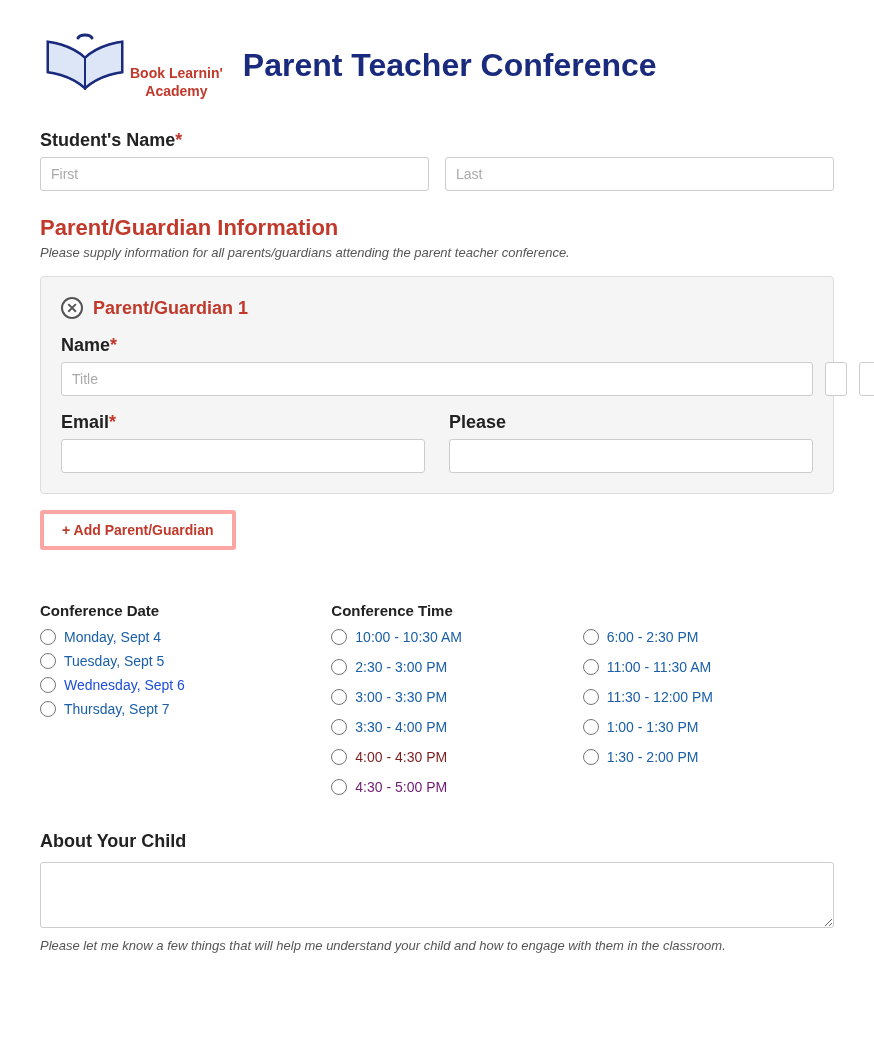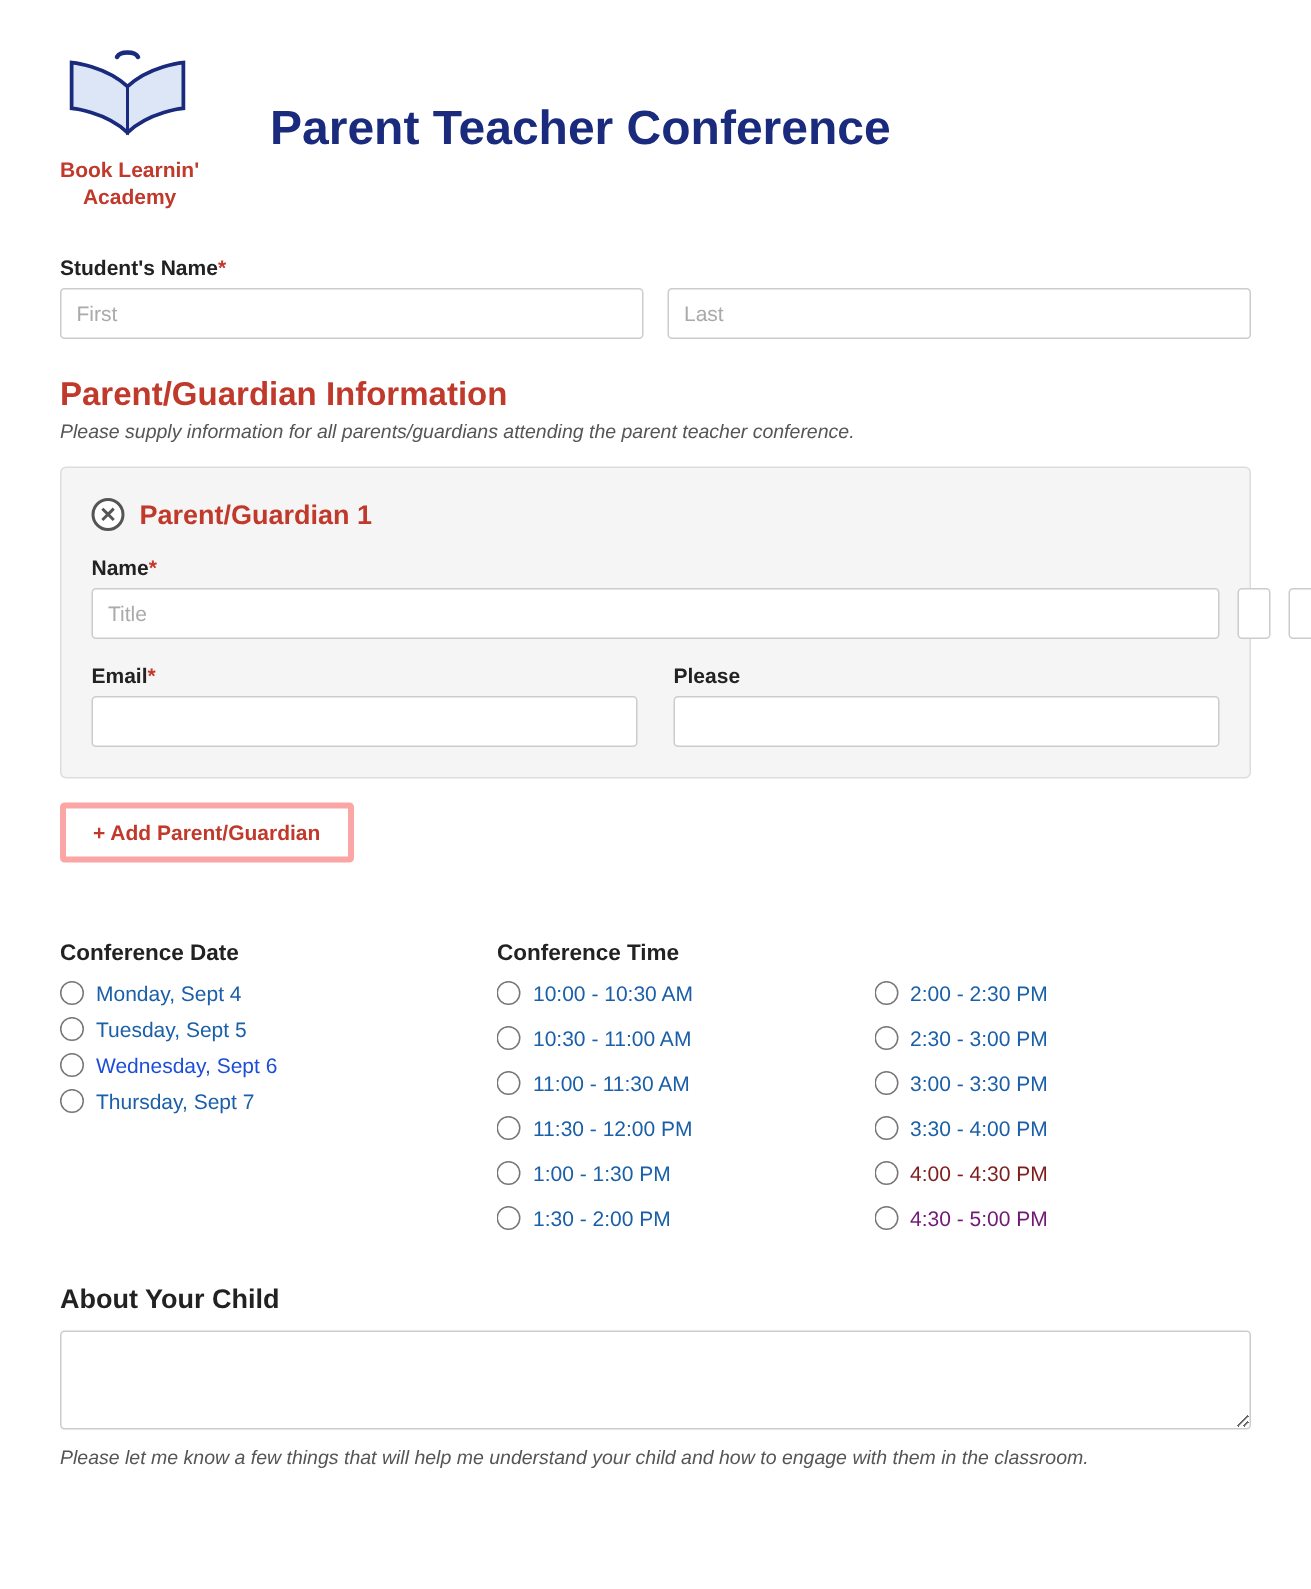--- a/index.html
+++ b/index.html
@@ -13,22 +13,21 @@
 
     
     .header {
       display: flex;
       align-items: center;
       gap: 20px;
       margin-bottom: 30px;
     }
     .logo-area {
       display: flex;
-      flex-direction: column;
-      align-items: flex-start;
+      align-items: flex-end;
       min-width: 120px;
     }
     .logo-icon {
       width: 90px;
       height: 70px;
     }
     .logo-text {
       color: #c0392b;
       font-weight: bold;
       font-size: 14px;
@@ -42,21 +41,21 @@
       font-weight: bold;
     }
 
     
     .form-section {
       margin-bottom: 24px;
     }
 
     .field-label {
       font-weight: bold;
-      font-size: 14px;
+      font-size: 18px;
       margin-bottom: 6px;
       color: #222;
     }
     .field-label .required {
       color: #c0392b;
     }
 
     .name-row {
       display: flex;
       gap: 16px;
@@ -314,25 +313,21 @@
   </div>
   <div class="conference-times">
     <div class="conf-section-label">Conference Time</div>
     <div class="times-grid" id="times-grid">
         <div class="radio-option">
           <input type="radio" name="conf-time" id="time-0" style="">
           <label for="time-0" style="color:#1a5fa8">10:00 - 10:30 AM</label>
         </div>
         <div class="radio-option">
           <input type="radio" name="conf-time" id="time-1" style="">
-          <label for="time-1" style="color:#1a5fa8">2:00 - 2:30 PM</label>
-        </div>
-        <div class="radio-option">
-          <input type="radio" name="conf-time" id="time-2" style="">
-          <label for="time-2" style="color:#1a5fa8">10:30 - 11:00 AM</label>
+          <label for="time-1" style="color:#1a5fa8">6:00 - 2:30 PM</label>
         </div>
         <div class="radio-option">
           <input type="radio" name="conf-time" id="time-3" style="">
           <label for="time-3" style="color:#1a5fa8">2:30 - 3:00 PM</label>
         </div>
         <div class="radio-option">
           <input type="radio" name="conf-time" id="time-4" style="">
           <label for="time-4" style="color:#1a5fa8">11:00 - 11:30 AM</label>
         </div>
         <div class="radio-option">

